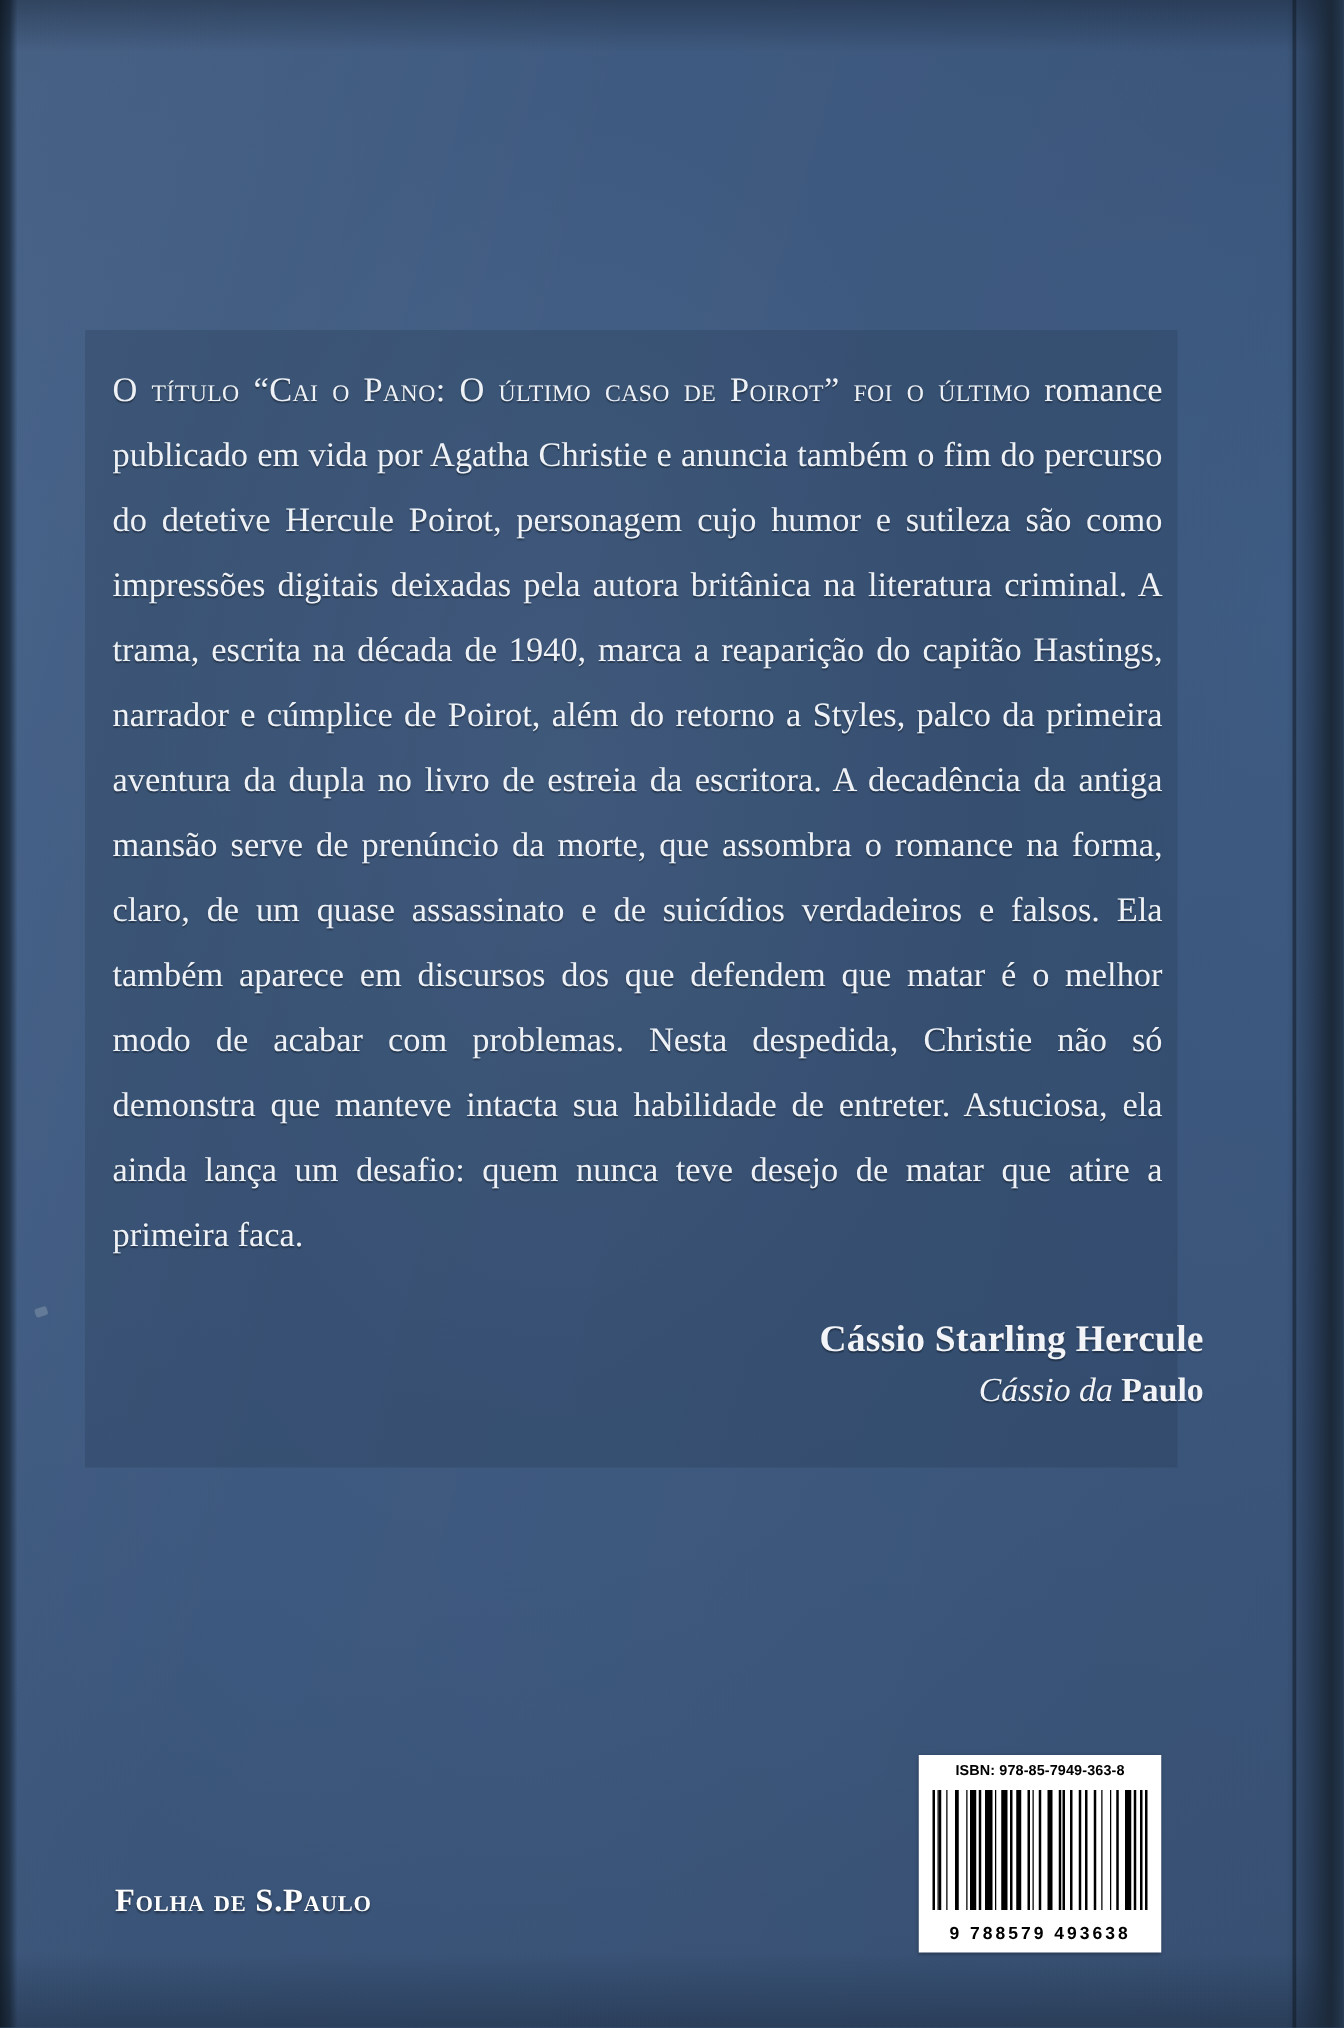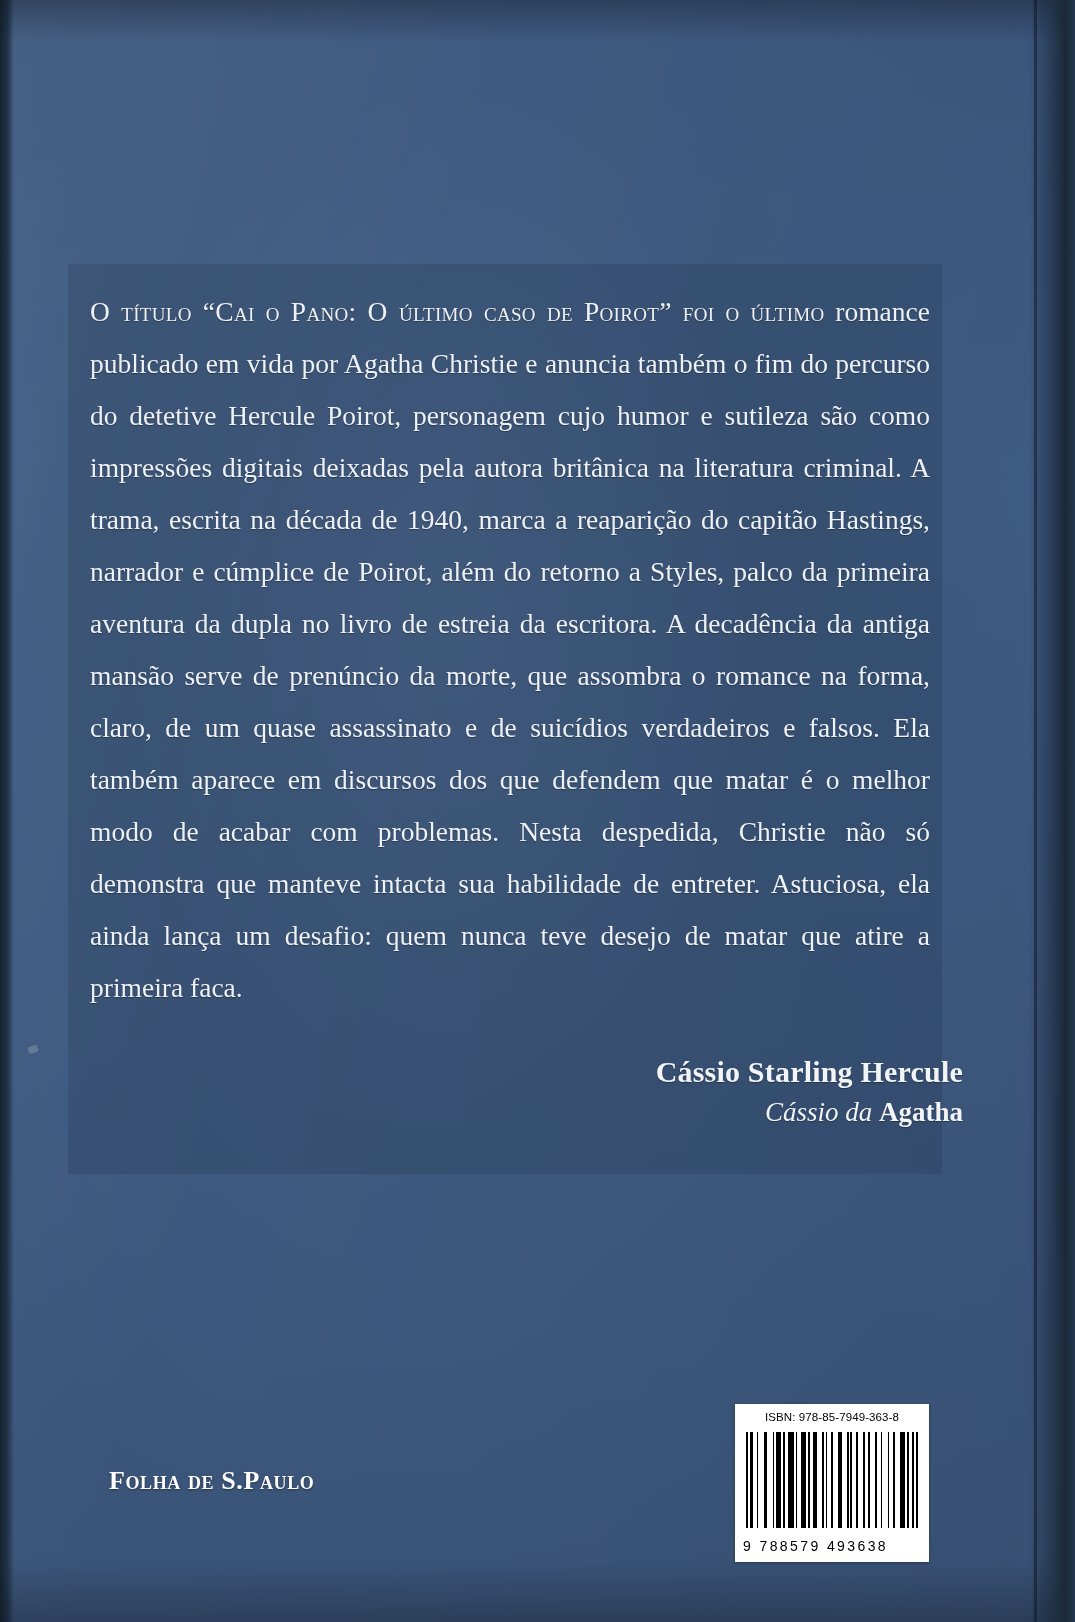--- a/index.html
+++ b/index.html
@@ -108,48 +108,48 @@
   }
   .credit .role b {
     font-style: normal;
     font-weight: bold;
   }
 
   
   .publisher {
     position: absolute;
     left: 92px;
-    top: 1466px;
+    top: 1506px;
     color: #ffffff;
     font-size: 26px;
     font-weight: bold;
     letter-spacing: 0.6px;
     font-variant: small-caps;
     text-shadow: 0 1px 2px rgba(0,0,0,0.45);
-    margin-left: 17px;
   }
 
   
   .barcode-block {
     position: absolute;
     left: 735px;
     top: 1404px;
     width: 194px;
     height: 158px;
     background: #ffffff;
     box-shadow: 0 1px 3px rgba(0,0,0,0.35);
     padding: 0;
   }
   .isbn-label {
     font-family: "Liberation Sans", sans-serif;
     font-size: 11.5px;
     color: #000;
     text-align: center;
     padding-top: 7px;
     letter-spacing: 0.1px;
+    font-weight: bold;
   }
   .bars {
     position: absolute;
     left: 11px;
     top: 28px;
     width: 172px;
     height: 96px;
     display: flex;
     align-items: flex-start;
     gap: 0;
@@ -161,20 +161,22 @@
   }
   .barcode-digits {
     position: absolute;
     left: 8px;
     bottom: 8px;
     width: 178px;
     font-family: "Liberation Sans", sans-serif;
     font-size: 14px;
     letter-spacing: 2.4px;
     color: #000;
+    text-align: center;
+    font-weight: bold;
   }
 
   
   .speck {
     position: absolute;
     left: 28px;
     top: 1046px;
     width: 10px;
     height: 7px;
     background: rgba(190,200,210,0.28);
@@ -190,21 +192,21 @@
   <div class="spine-edge"></div>
   <div class="top-shadow"></div>
   <div class="bottom-shadow"></div>
 
   <div class="blurb-panel"></div>
 
   <div class="blurb-text"><span class="lead">O título “Cai o Pano: O último caso de Poirot” foi o último</span><span> romance publicado em vida por Agatha Christie e anuncia também o fim do percurso do detetive Hercule Poirot, personagem cujo humor e sutileza são como impressões digitais deixadas pela autora britânica na literatura criminal. A trama, escrita na década de 1940, marca a reaparição do capitão Hastings, narrador e cúmplice de Poirot, além do retorno a Styles, palco da primeira aventura da dupla no livro de estreia da escritora. A decadência da antiga mansão serve de prenúncio da morte, que assombra o romance na forma, claro, de um quase assassinato e de suicídios verdadeiros e falsos. Ela também aparece em discursos dos que defendem que matar é o melhor modo de acabar com problemas. Nesta despedida, Christie não só demonstra que manteve intacta sua habilidade de entreter. Astuciosa, ela ainda lança um desafio: quem nunca teve desejo de matar que atire a primeira faca.</span></div>
 
   <div class="credit">
     <div class="name">Cássio Starling Hercule</div>
-    <div class="role"><span>Cássio da </span><b>Agatha</b></div>
+    <div class="role"><span>Cássio da </span><b>Paulo</b></div>
   </div>
 
   <div class="speck"></div>
 
   <div class="publisher">Folha de S.Paulo</div>
 
   <div class="barcode-block">
     <div class="isbn-label">ISBN: 978-85-7949-363-8</div>
     <div class="bars">
         <span style="flex: 1 0 0px; background: rgb(0, 0, 0);"></span>

